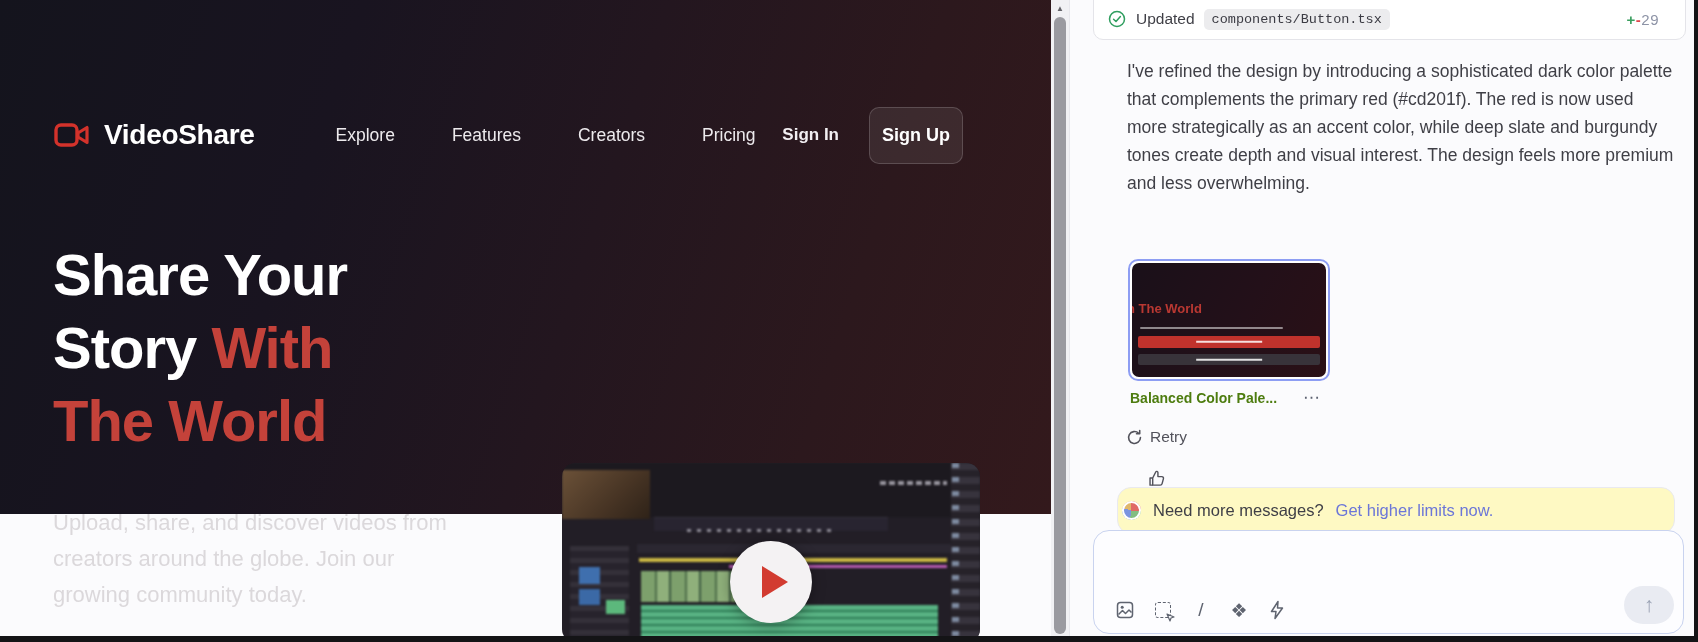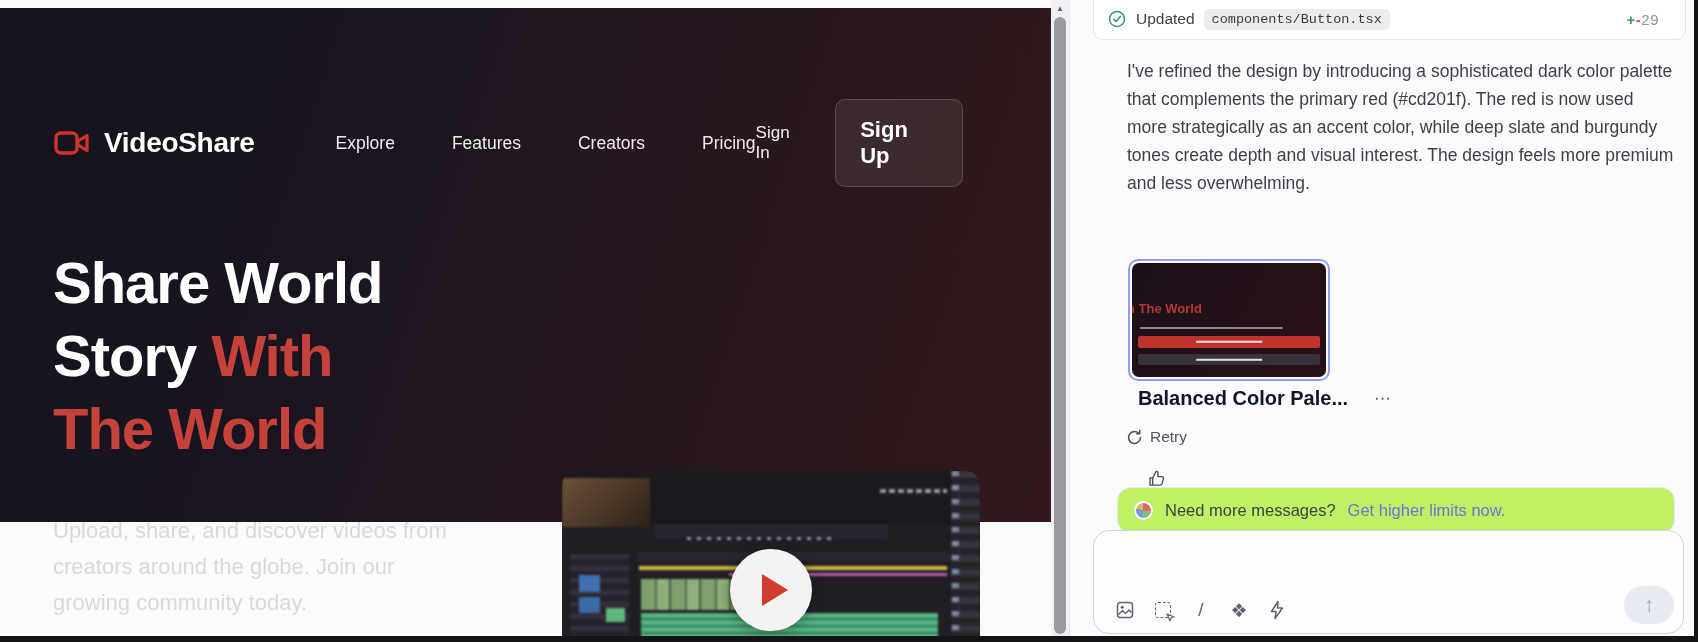--- a/index.html
+++ b/index.html
@@ -1,30 +1,30 @@
 <!DOCTYPE html>
 <html><head>
 <meta charset="utf-8">
 <style>
   * { margin:0; padding:0; box-sizing:border-box; }
   html,body { width:1698px; height:642px; overflow:hidden; font-family:"Liberation Sans", sans-serif; }
   .screen { position:relative; width:1698px; height:642px; background:#fbfbfd; overflow:hidden; }
 
   
-  .site { position:absolute; left:0; top:8px; width:1051px; height:514px;
+  .site { position:absolute; left:0; top:0; width:1051px; height:514px;
     background:linear-gradient(108deg,#14141d 0%,#191420 30%,#23161f 55%,#2c181d 78%,#33191c 100%); }
   .site-header { position:absolute; left:54px; top:102px; right:88px; height:66px; display:flex; align-items:center; }
   .logo { display:flex; align-items:center; gap:14px; }
   .logo-text { font-size:28px; font-weight:700; color:#ffffff; letter-spacing:-0.3px; }
   .nav { display:flex; gap:46px; margin-left:70px; }
   .nav-link { color:#edeaed; font-size:17.5px; cursor:pointer;margin-left:11px; }
   .auth { margin-left:auto; display:flex; align-items:center; gap:30px; }
-  .signin { color:#f2eff2; font-size:17px; cursor:pointer; }
-  .signup { color:#ffffff; font-size:22px; font-weight:700; background:rgba(255,255,255,0.08);
-    border:1px solid rgba(255,255,255,0.17); border-radius:10px; padding:17px 24px; cursor:pointer; }
+  .signin { color:#f2eff2; font-size:17px; cursor:pointer;font-weight:bold; }
+  .signup { color:#ffffff; font-size:18px; font-weight:700; background:rgba(255,255,255,0.08);
+    border:1px solid rgba(255,255,255,0.17); border-radius:10px; padding:17px 12px; cursor:pointer; }
 
   .hero-title { position:absolute; left:53px; top:238px; font-size:58px; line-height:73px;
     font-weight:700; color:#ffffff; letter-spacing:-1px; }
   .hero-red { color:#c4423a; }
   .hero-sub { position:absolute; left:53px; top:505px; width:408px; font-size:22px; line-height:36px; color:#dbd8db; }
 
   
   .video-preview { position:absolute; left:562px; top:463px; width:418px; height:180px;
     border-radius:14px; overflow:hidden; background:#221e26; }
   .ed { position:absolute; inset:0; filter:blur(1px); }
@@ -90,30 +90,30 @@
   .mini-heading { position:absolute; left:-5px; top:33%; font-size:13px; font-weight:700; color:#b93832;
     white-space:nowrap; filter:blur(0.4px); }
   .mini-line { position:absolute; left:4%; top:56%; width:74%; height:2.5px; background:rgba(255,255,255,0.5);
     border-radius:2px; filter:blur(0.4px); }
   .mini-btn-red { position:absolute; left:3%; right:3%; top:64%; height:12px; background:#c0322c; border-radius:2px; }
   .mini-btn-dark { position:absolute; left:3%; right:3%; top:80%; height:11px; background:#38333a; border-radius:2px; }
   .mini-btn-red::after, .mini-btn-dark::after { content:""; position:absolute; left:50%; top:50%;
     transform:translate(-50%,-50%); width:36%; height:2.5px; background:rgba(255,255,255,0.85); filter:blur(0.5px); }
 
   .caption-row { position:absolute; left:60px; top:387px; display:flex; align-items:center; }
-  .thumb-caption { font-size:20px; font-weight:700; color:#0f172a;margin-left:8px; }
+  .thumb-caption { font-size:14px; font-weight:700; color:#4d7c0f; }
   .more-dots { margin-left:26px; color:#5c6170; font-size:17px; letter-spacing:2px; cursor:pointer; }
 
   .actions { position:absolute; left:56px; top:428px; display:flex; align-items:center; gap:23px; color:#52525b;flex-direction:column; }
   .retry { display:flex; align-items:center; gap:7px; font-size:15.5px; cursor:pointer; }
   .act-icon { width:19px; height:19px; cursor:pointer; color:#52525b; }
 
-  .notice { position:absolute; left:47px; right:19px; top:487px; height:47px; background:#bef264;
+  .notice { position:absolute; left:47px; right:19px; top:487px; height:47px; background:#fef9c3;
     border:1px solid #e9e9ef; border-radius:14px; display:flex; align-items:center; gap:12px;
-    padding:0 16px; font-size:16.5px; }
+    padding:0 4px; font-size:16.5px; }
   .pie-icon { width:19px; height:19px; border-radius:50%; flex:none;
     background:conic-gradient(#e06a66 0 95deg,#82bd82 95deg 190deg,#7b94e0 190deg 285deg,#dfb76a 285deg 360deg);
     box-shadow:inset 0 0 0 2px #ffffff; }
   .notice-text { color:#3f3f46; }
   .notice-link { color:#6b76d8; cursor:pointer; }
 
   .composer { position:absolute; left:23px; right:10px; top:530px; height:104px; background:#fdfdff;
     border:1.5px solid #c9d3ef; border-radius:16px; z-index:5; }
   .composer-input { position:absolute; left:19px; top:12px; right:70px; height:34px; border:none; outline:none;
     background:transparent; font-size:19.5px; color:#3f3f46; font-family:"Liberation Sans", sans-serif; }
@@ -151,21 +151,21 @@
         <span class="nav-link">Creators</span>
         <span class="nav-link">Pricing</span>
       </div>
       <div class="auth">
         <span class="signin">Sign In</span>
         <span class="signup">Sign Up</span>
       </div>
     </div>
 
     <div class="hero-title">
-      <div><span>Share World</span></div>
+      <div><span>Share Your</span></div>
       <div>
         <span>Story</span>
         <span class="hero-red">With</span>
       </div>
       <div class="hero-red"><span>The World</span></div>
     </div>
 
     <div class="hero-sub">Upload, share, and discover videos from creators around the globe. Join our growing community today.</div>
 
     <div class="video-preview">

